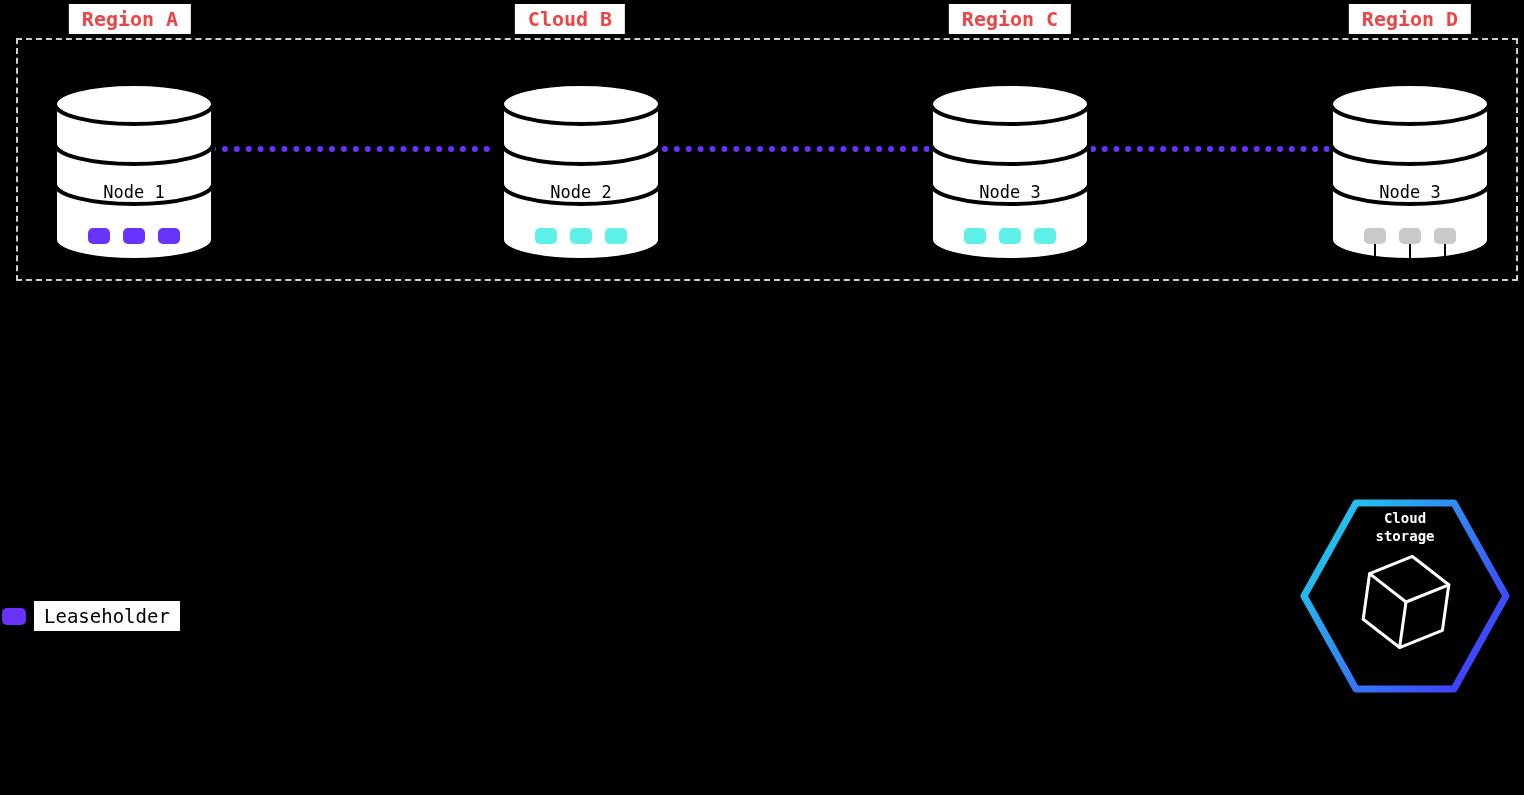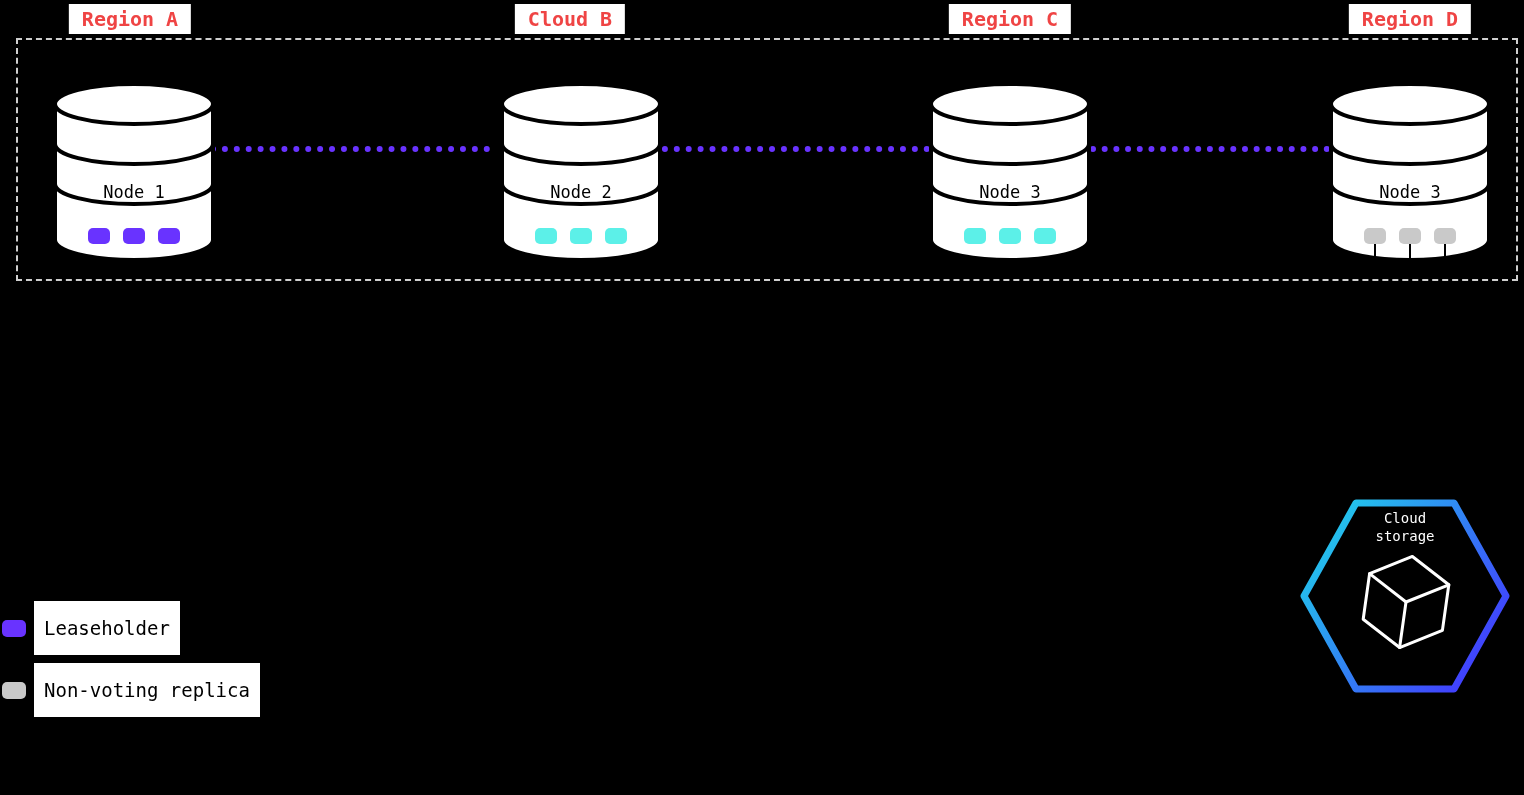--- a/index.html
+++ b/index.html
@@ -69,32 +69,32 @@
   .legend-row { display: flex; align-items: center; margin-bottom: 8px; }
   .legend-row .swatch {
     width: 24px; height: 17px;
     border-radius: 5px;
     margin-right: 8px;
     flex: none;
   }
   .legend-label {
     background: #fff; color: #000;
     font-size: 19px;
-    padding: 16px 10px;
+    padding: 4px 10px;
     white-space: nowrap;
   }
 
   
   .hex { left: 1299px; top: 494px; }
   .cloud-label {
     left: 1299px; top: 509px;
     width: 212px;
     text-align: center;
     color: #fff;
-    font-weight: normal;
+    font-weight: bold;
     font-size: 14px;
     line-height: 1.3;
   }
 </style>
 </head>
 <body>
 
 <div class="abs cluster-box"></div>
 
 <div class="abs region-chip" style="left:130px">Region A</div>
@@ -167,24 +167,20 @@
     <span class="range" style="background-color: rgb(201, 201, 201);"></span>
     <span class="range" style="background-color: rgb(201, 201, 201);"></span>
   </div>
 </div>
 
 <div class="abs legend">
   <div class="legend-row">
     <span class="swatch" style="background-color: rgb(105, 51, 255);"></span>
     <span class="legend-label">Leaseholder</span>
   </div>
-  <div class="legend-row">
-    <span class="swatch" style="background-color: rgb(201, 201, 201);"></span>
-    <span class="legend-label">Non-voting replica</span>
-  </div>
 </div>
 
 <svg class="abs hex" width="212" height="204" viewBox="0 0 212 204">
   <defs>
     <linearGradient id="hexgrad" x1="0%" y1="15%" x2="100%" y2="85%">
       <stop offset="0" stop-color="#20CFEA" style="stop-color: rgb(32, 207, 234);"></stop>
       <stop offset="1" stop-color="#4433FF" style="stop-color: rgb(68, 51, 255);"></stop>
     </linearGradient>
   </defs>
   <polygon points="5,102 57,9 155,9 207,102 155,195 57,195" fill="#000" stroke="url(#hexgrad)" stroke-width="7" stroke-linejoin="round"></polygon>

